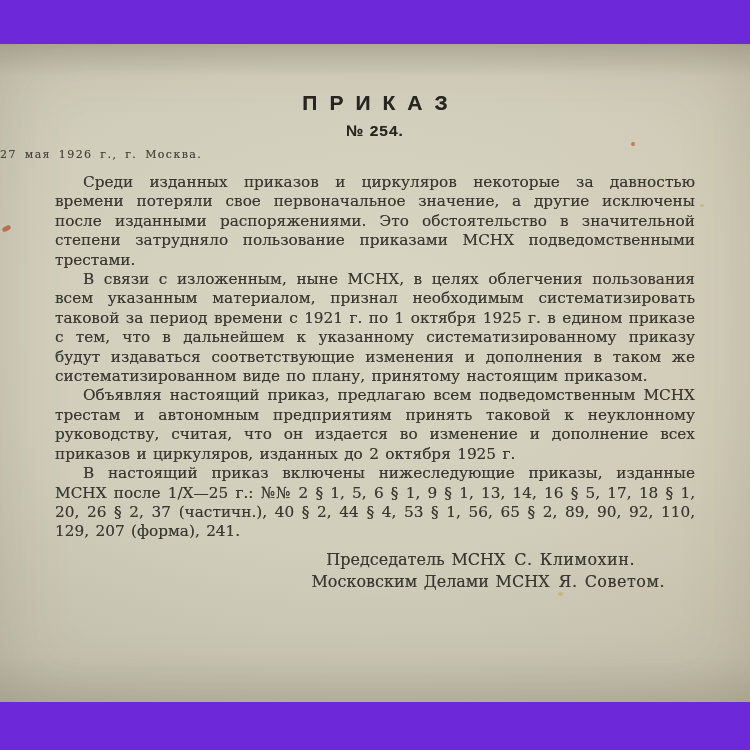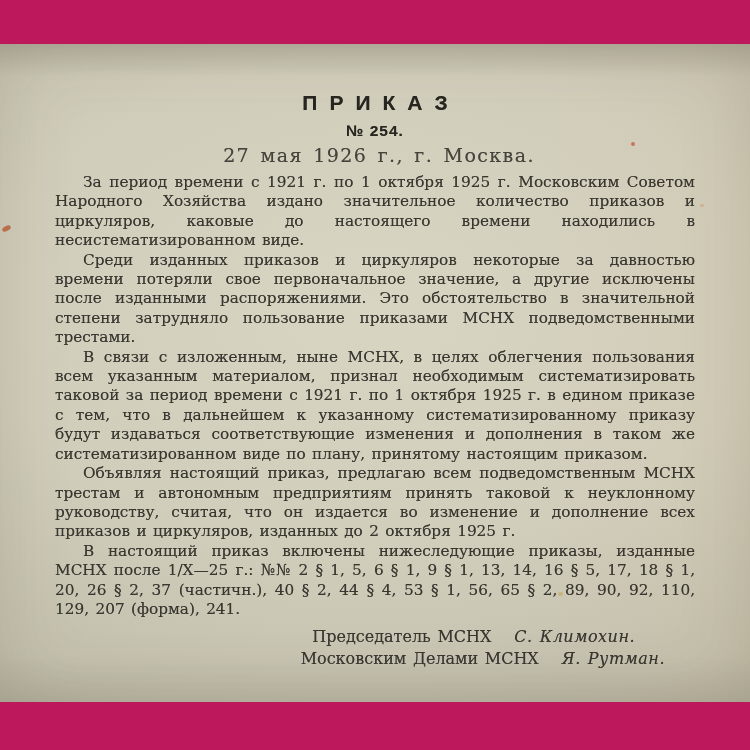--- a/index.html
+++ b/index.html
@@ -9,21 +9,21 @@
     height: 750px;
     overflow: hidden;
     background: #fefefe;
     font-family: "DejaVu Serif", serif;
   }
 
   .frame {
     position: relative;
     width: 750px;
     height: 750px;
-    background: #be185d;
+    background: #6d28d9;
   }
 
   
   .photo {
     position: absolute;
     left: 0;
     top: 44px;
     width: 750px;
     height: 658px;
     background:
@@ -82,23 +82,23 @@
     font-family: "Liberation Sans", sans-serif;
     font-weight: bold;
     font-size: 15.5px;
     line-height: 17px;
     letter-spacing: 1px;
     color: #27251f;
     text-shadow: 0 0 0.6px rgba(39, 37, 31, 0.5);
   }
 
   .dateline {
-    margin: 8px 0 0 8px;
-    text-align: center;
-    font-size: 19px;
+    margin: 8px 0 0 0;
+    text-align: left;
+    font-size: 11px;
     line-height: 16px;
     letter-spacing: 1.4px;
     word-spacing: 3px;
     color: #45433b;
     text-shadow: 0 0 0.5px rgba(69, 67, 59, 0.5);
   }
 
   .body {
     width: 640px;
     margin: 10px auto 0 auto;
@@ -119,22 +119,21 @@
     margin-top: 7px;
     font-size: 16px;
     line-height: 22px;
   }
 
   .sig { text-align: right; }
   .sig.sig1 { padding-right: 60px; }
   .sig.sig2 { padding-right: 30px; }
 
   .sig .name {
-    font-style: italic;
-    margin-left: 23px;
+    margin-left: 9px;
     letter-spacing: 0.5px;
   }
 </style>
 </head>
 <body>
 
 <div class="frame">
   <div class="photo">
 
     <div class="speck s1"></div>
@@ -143,30 +142,29 @@
     <div class="speck s4"></div>
 
     <h1 class="title">ПРИКАЗ</h1>
 
 
     <div class="number">№ 254.</div>
 
     <div class="dateline">27 мая 1926 г., г. Москва.</div>
 
     <div class="body">
-      <p>За период времени с 1921 г. по 1 октября 1925 г. Московским Советом Народного Хозяйства издано значительное количество приказов и циркуляров, каковые до настоящего времени находились в несистематизированном виде.</p>
       <p>Среди изданных приказов и циркуляров некоторые за давностью времени потеряли свое первоначальное значение, а другие исключены после изданными распоряжениями. Это обстоятельство в значительной степени затрудняло пользование приказами МСНХ подведомственными трестами.</p>
       <p>В связи с изложенным, ныне МСНХ, в целях облегчения пользования всем указанным материалом, признал необходимым систематизировать таковой за период времени с 1921 г. по 1 октября 1925 г. в едином приказе с тем, что в дальнейшем к указанному систематизированному приказу будут издаваться соответствующие изменения и дополнения в таком же систематизированном виде по плану, принятому настоящим приказом.</p>
       <p>Объявляя настоящий приказ, предлагаю всем подведомственным МСНХ трестам и автономным предприятиям принять таковой к неуклонному руководству, считая, что он издается во изменение и дополнение всех приказов и циркуляров, изданных до 2 октября 1925 г.</p>
       <p>В настоящий приказ включены нижеследующие приказы, изданные МСНХ после 1/X—25 г.: №№ 2 § 1, 5, 6 § 1, 9 § 1, 13, 14, 16 § 5, 17, 18 § 1, 20, 26 § 2, 37 (частичн.), 40 § 2, 44 § 4, 53 § 1, 56, 65 § 2, 89, 90, 92, 110, 129, 207 (форма), 241.</p>
 
       <div class="signatures">
         <div class="sig sig1">
           <span>Председатель МСНХ</span><span class="name">С. Климохин.</span>
         </div>
         <div class="sig sig2">
-          <span>Московским Делами МСНХ</span><span class="name">Я. Рутман.</span>
+          <span>Московским Делами МСНХ</span><span class="name">Я. Советом.</span>
         </div>
       </div>
     </div>
 
   </div>
 </div>
 
 </body></html>

